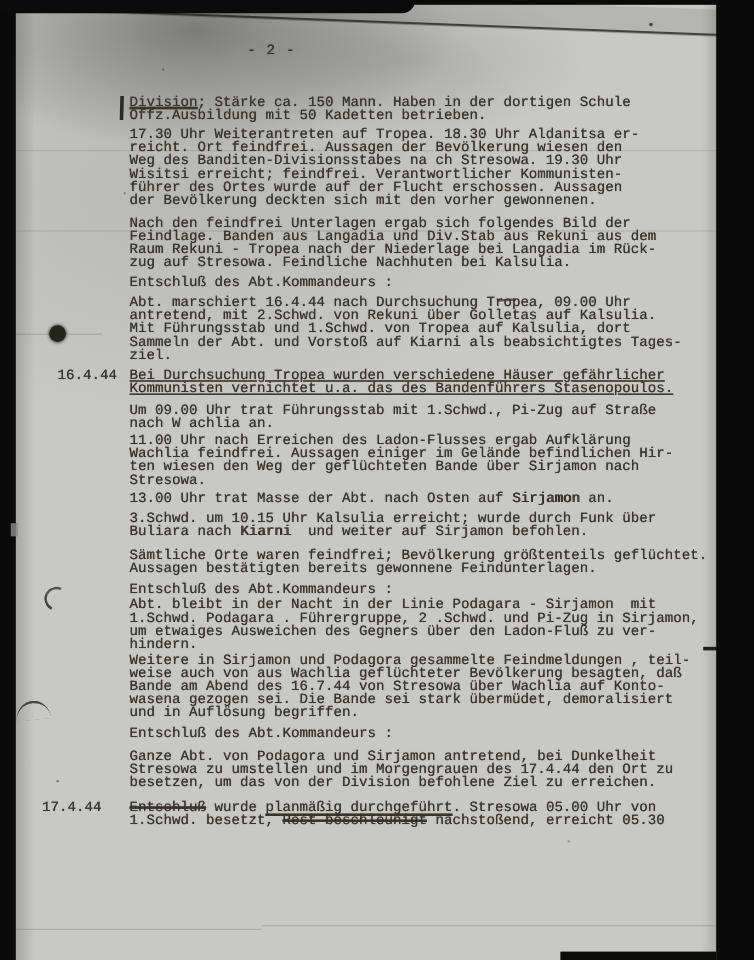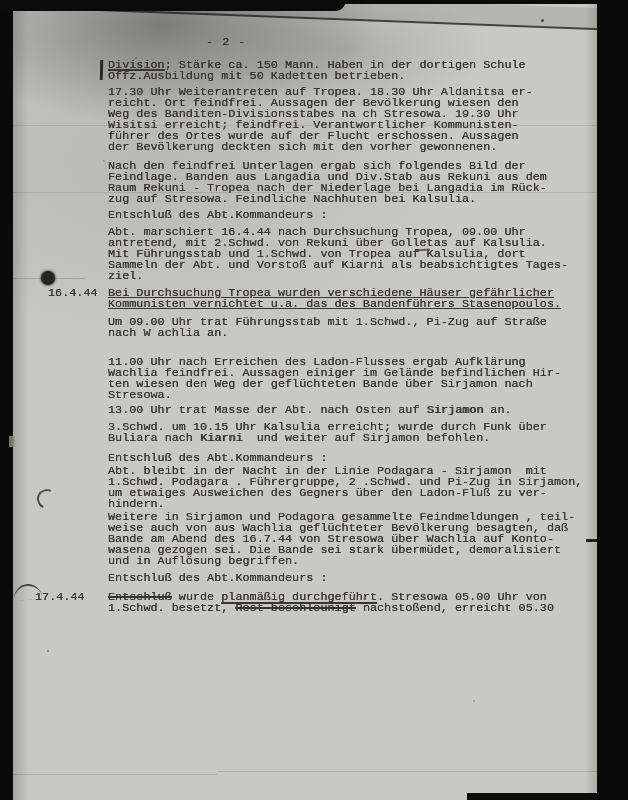--- a/index.html
+++ b/index.html
@@ -53,25 +53,25 @@
   .s2{left:193px;top:13px;width:2px;height:2px;opacity:.5;}
   .s3{left:122px;top:57px;width:2px;height:2px;opacity:.45;}
   .s4{left:90px;top:160px;width:2px;height:2px;opacity:.35;}
   .s5{left:333px;top:322px;width:2px;height:2px;opacity:.35;}
   .s6{left:34px;top:650px;width:2px;height:2px;opacity:.5;}
   .s7{left:460px;top:700px;width:2px;height:2px;opacity:.3;}
   .s8{left:262px;top:92px;width:2px;height:2px;opacity:.4;}
   
   .pageno{position:absolute;left:193px;top:35px;font-size:11.8px;color:#34322c;
           letter-spacing:1px;text-shadow:0 0 .6px rgba(45,42,36,.9);}
-  .content{position:absolute;left:95px;top:60px;width:505px;
+  .content{position:absolute;left:95px;top:80px;width:505px;
            font-size:11.8px;line-height:11px;color:#38352e;
            text-shadow:0 0 .6px rgba(45,42,36,.85);filter:blur(.22px);}
   .blk{position:relative;white-space:pre-wrap;margin:0;}
-  .g2{margin-bottom:2px;}.g3{margin-bottom:18px;}.g4{margin-bottom:4px;}.g5{margin-bottom:5px;}
+  .g2{margin-bottom:2px;}.g3{margin-bottom:3px;}.g4{margin-bottom:4px;}.g5{margin-bottom:5px;}
   .g6{margin-bottom:6px;}.g7{margin-bottom:7px;text-decoration:underline;}.g8{margin-bottom:8px;}.g9{margin-bottom:9px;}
   .g10{margin-bottom:10px;}
   .type-u{text-decoration:underline;text-decoration-thickness:1.5px;text-underline-offset:1px;}
   .pen-u{text-decoration:underline;text-decoration-thickness:1.5px;text-underline-offset:2px;}
   .pen-strike{text-decoration:line-through;text-decoration-thickness:1.5px;}
   .overstrike{text-shadow:.8px 0 0 currentColor;}
   .pen-bar{position:absolute;left:-8px;top:0px;width:3px;height:20px;background:#2b2a25;
            transform:rotate(1.5deg);}
   .margin-date{position:absolute;top:0;white-space:nowrap;}
   .d1{left:-60px;}
@@ -144,37 +144,42 @@
       <div class="blk g4">11.00 Uhr nach Erreichen des Ladon-Flusses ergab Aufklärung
 Wachlia feindfrei. Aussagen einiger im Gelände befindlichen Hir-
 ten wiesen den Weg der geflüchteten Bande über Sirjamon nach
 Stresowa.</div>
 
       <div class="blk g6"><span>13.00 Uhr trat Masse der Abt. nach Osten auf </span><span class="overstrike">Sirjamon</span><span> an.</span></div>
 
       <div class="blk g9"><span>3.Schwd. um 10.15 Uhr Kalsulia erreicht; wurde durch Funk über
 Buliara nach </span><span class="overstrike">Kiarni</span><span>  und weiter auf Sirjamon befohlen.</span></div>
 
+      <div class="blk g6">Sämtliche Orte waren feindfrei; Bevölkerung größtenteils geflüchtet.
+Aussagen bestätigten bereits gewonnene Feindunterlagen.</div>
 
       <div class="blk g2">Entschluß des Abt.Kommandeurs :</div>
 
       <div class="blk g2">Abt. bleibt in der Nacht in der Linie Podagara - Sirjamon  mit
 1.Schwd. Podagara . Führergruppe, 2 .Schwd. und Pi-Zug in Sirjamon,
 um etwaiges Ausweichen des Gegners über den Ladon-Fluß zu ver-
 hindern.</div>
 
 
       <div class="blk g6">Weitere in Sirjamon und Podagora gesammelte Feindmeldungen , teil-
 weise auch von aus Wachlia geflüchteter Bevölkerung besagten, daß
 Bande am Abend des 16.7.44 von Stresowa über Wachlia auf Konto-
 wasena gezogen sei. Die Bande sei stark übermüdet, demoralisiert
 und in Auflösung begriffen.</div>
 
       <div class="blk g8">Entschluß des Abt.Kommandeurs :</div>
 
+      <div class="blk g10">Ganze Abt. von Podagora und Sirjamon antretend, bei Dunkelheit
+Stresowa zu umstellen und im Morgengrauen des 17.4.44 den Ort zu
+besetzen, um das von der Division befohlene Ziel zu erreichen.</div>
 
       <div class="blk"><span class="margin-date d2">17.4.44</span><span class="pen-strike">Entschluß</span><span> wurde </span><span class="pen-u">planmäßig durchgeführt</span><span>. Stresowa 05.00 Uhr von
 1.Schwd. besetzt, </span><span class="pen-strike">Rest beschleunigt</span><span> nachstoßend, erreicht 05.30</span></div>
 
     </div>
   </div>
 
   <div class="film-left"></div>
   <div class="film-right"></div>
   <div class="film-top"></div>

